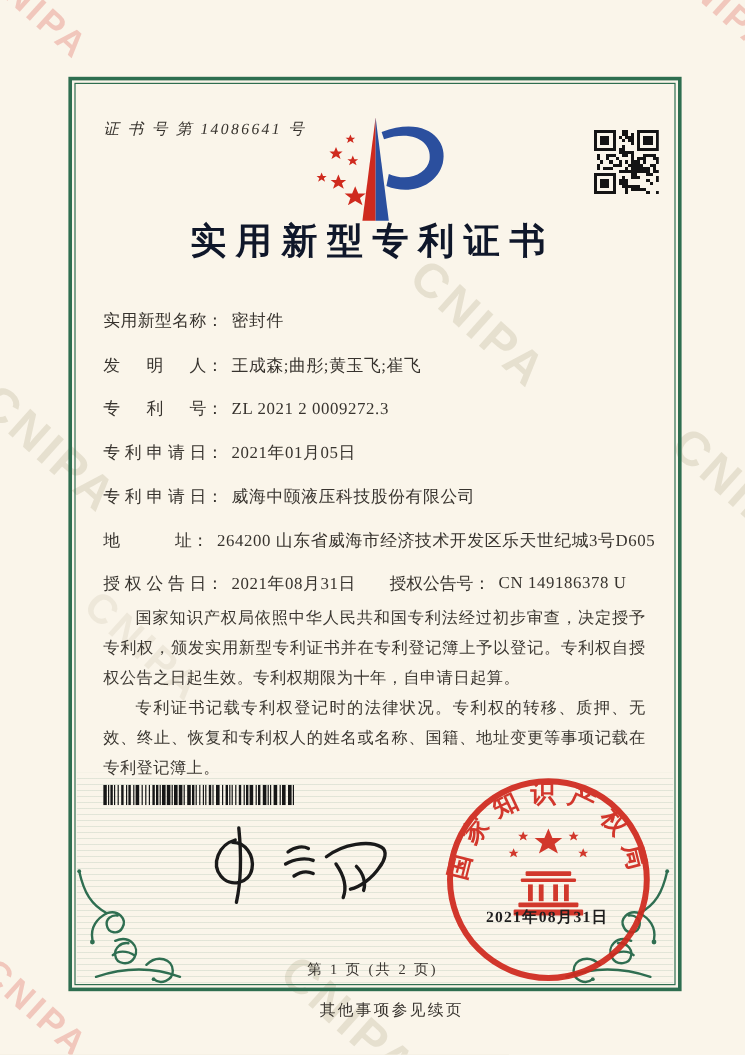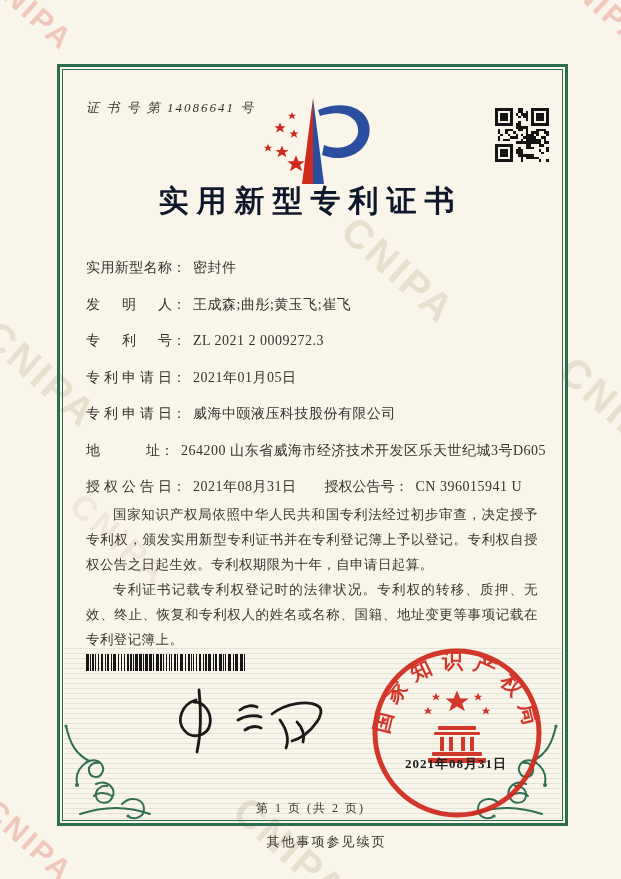--- a/index.html
+++ b/index.html
@@ -286,21 +286,21 @@
         <span class="fcolon">：</span>
       <span class="fvalue">264200 山东省威海市经济技术开发区乐天世纪城3号D605</span>
     </div>
     <div class="frow">
       <span class="flabel">授权公告日</span>
         <span class="fcolon">：</span>
       <span class="fvalue">2021年08月31日</span>
       <span class="fpair2">
         <span>授权公告号</span>
           <span class="fcolon">：</span>
-        <span class="fvalue">CN 396015941 U</span>
+        <span class="fvalue">CN 149186378 U</span>
       </span>
     </div>
   </div>
 
   <div class="paras">
     <p>国家知识产权局依照中华人民共和国专利法经过初步审查，决定授予专利权，颁发实用新型专利证书并在专利登记簿上予以登记。专利权自授权公告之日起生效。专利权期限为十年，自申请日起算。</p>
     <p>专利证书记载专利权登记时的法律状况。专利权的转移、质押、无效、终止、恢复和专利权人的姓名或名称、国籍、地址变更等事项记载在专利登记簿上。</p>
   </div>
 
   <svg id="barcode" class="barcode" width="162" height="17" viewBox="0 0 162 17">

